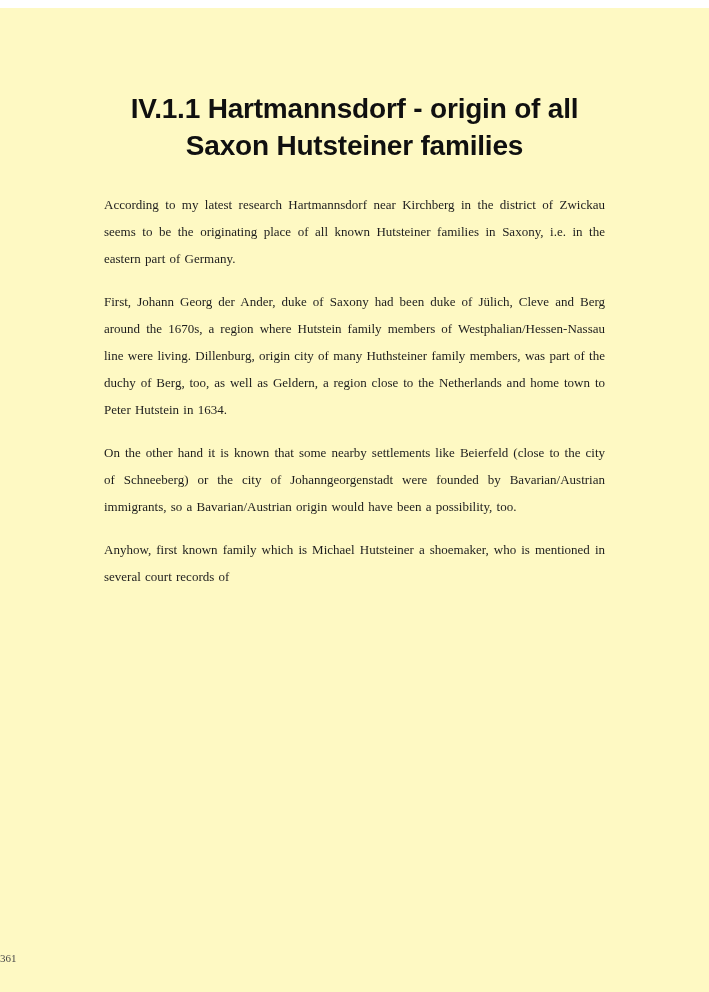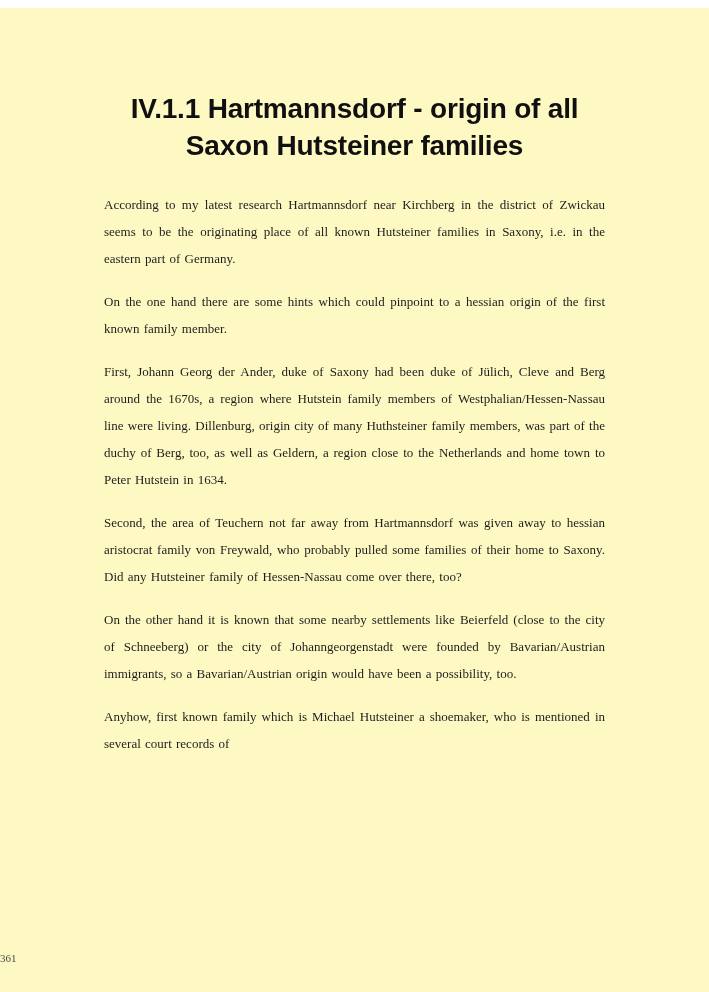--- a/index.html
+++ b/index.html
@@ -56,22 +56,20 @@
 
 <div class="page">
 
   <h1 class="title">
     <span class="title-line">IV.1.1 Hartmannsdorf - origin of all</span>
     <span class="title-line">Saxon Hutsteiner families</span>
   </h1>
 
   <div class="body-text">
     <p>According to my latest research Hartmannsdorf near Kirchberg in the district of Zwickau seems to be the originating place of all known Hutsteiner families in Saxony, i.e. in the eastern part of Germany.</p>
-    <p>On the one hand there are some hints which could pinpoint to a hessian origin of the first known family member.</p>
     <p>First, Johann Georg der Ander, duke of Saxony had been duke of Jülich, Cleve and Berg around the 1670s, a region where Hutstein family members of Westphalian/Hessen-Nassau line were living. Dillenburg, origin city of many Huthsteiner family members, was part of the duchy of Berg, too, as well as Geldern, a region close to the Netherlands and home town to Peter Hutstein in 1634.</p>
-    <p>Second, the area of Teuchern not far away from Hartmannsdorf was given away to hessian aristocrat family von Freywald, who probably pulled some families of their home to Saxony. Did any Hutsteiner family of Hessen-Nassau come over there, too?</p>
     <p>On the other hand it is known that some nearby settlements like Beierfeld (close to the city of Schneeberg) or the city of Johanngeorgenstadt were founded by Bavarian/Austrian immigrants, so a Bavarian/Austrian origin would have been a possibility, too.</p>
     <p>Anyhow, first known family which is Michael Hutsteiner a shoemaker, who is mentioned in several court records of</p>
   </div>
 
   <div class="page-number">361</div>
 
 </div>
 
 </body></html>

